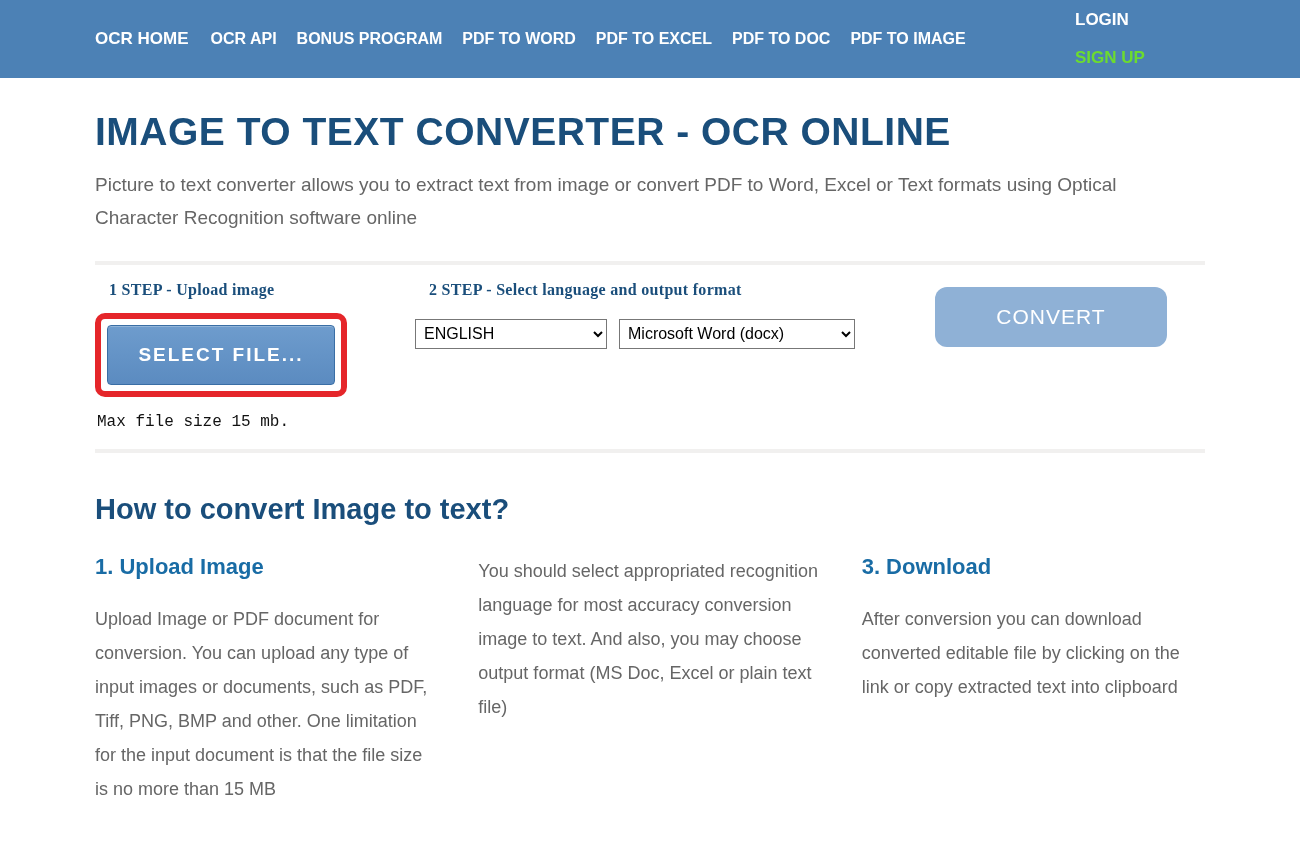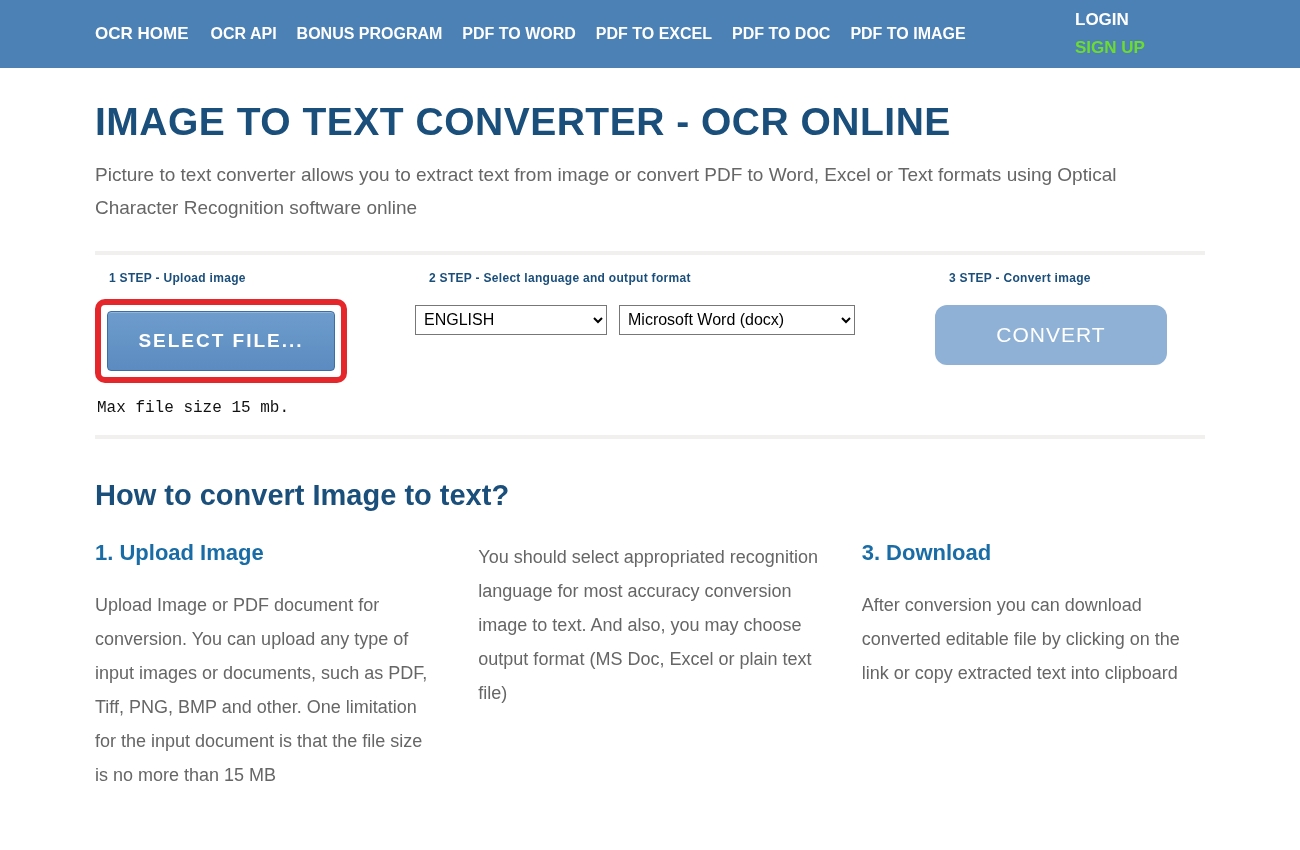--- a/index.html
+++ b/index.html
@@ -3,32 +3,32 @@
 <meta charset="utf-8">
 <style>
   * { box-sizing: border-box; margin: 0; padding: 0; }
   body { font-family: Verdana, Geneva, sans-serif; background:#fff; width:1300px; color:#555; }
   
   .topbar { background:#4c81b5; padding:10px 0; }
   .topbar-inner { width:1110px; margin:0 auto; display:flex; align-items:center; }
   .nav-home { color:#fff; font-weight:bold; font-size:17px; margin-right:22px; white-space:nowrap; cursor:pointer; }
   .nav-group { display:flex; flex-wrap:wrap; gap:10px 20px; flex:1; }
   .nav-link { color:#fff; font-weight:bold; font-size:16px; white-space:nowrap; cursor:pointer; }
-  .nav-auth { display:flex; gap:8px; flex-wrap:wrap; width:130px; }
+  .nav-auth { display:flex; gap:18px; flex-wrap:wrap; width:130px; }
   .nav-login { color:#fff; font-weight:bold; font-size:17px; cursor:pointer; }
   .nav-signup { color:#6cdc2e; font-weight:bold; font-size:17px; cursor:pointer; }
   
   .container { width:1110px; margin:4px auto; padding:0 0 40px 0; }
   h1.page-title { color:#1a4e7b; font-size:39px; font-weight:800; letter-spacing:0.5px; padding:28px 0 14px 0; }
   .subtitle { color:#666; font-size:19px; line-height:1.75; padding-bottom:26px; }
   .divider { border-top:4px solid #f1f0ef; margin:0 0 10px 0; }
   
   .steps { display:flex; gap:40px; align-items:flex-start; padding:6px 0 18px 0; }
   .step { display:flex; flex-direction:column; }
-  .step-title { color:#1a4e7b; font-weight:bold; font-size:12px; letter-spacing:0.3px; padding:0 0 14px 14px; }
+  .step-title { color:#1a4e7b; font-weight:bold; font-size:16px; letter-spacing:0.3px; padding:0 0 14px 14px;font-family:Liberation Serif, serif; }
   .step1 { width:280px; }
   .step2 { width:480px; }
   .step3 { width:270px; margin-left:auto; }
   .select-file-wrap { border:6px solid #e5262a; border-radius:10px; padding:6px; width:252px; }
   .select-file-btn { width:100%; height:60px; background:linear-gradient(#6e9ccd,#5b8bc0); border:1px solid #3a6ea5; border-radius:4px; color:#fff; font-size:19px; font-weight:bold; letter-spacing:2px; cursor:pointer; box-shadow:inset 0 1px 0 rgba(255,255,255,0.25); }
   .max-size { font-family:"Courier New",monospace; font-size:16px; color:#111; padding:16px 2px 0 2px; }
   .selects-row { display:flex; gap:12px; padding-top:6px; }
   select { height:30px; border:1px solid #777; font-size:16px; background:#fff; padding:0 4px; cursor:pointer; }
   .lang-select { width:192px; }
   .fmt-select { width:236px; }
@@ -82,21 +82,20 @@
         <select class="lang-select">
           <option>ENGLISH</option>
         </select>
         <select class="fmt-select">
           <option>Microsoft Word (docx)</option>
         </select>
       </div>
     </div>
 
     <div class="step step3">
-      <div class="step-title">3 STEP - Convert image</div>
       <button class="convert-btn">CONVERT</button>
     </div>
   </div>
 
   <div class="divider"></div>
 
   <h2 class="howto">How to convert Image to text?</h2>
   <div class="cols">
     <div class="col">
       <h3>1. Upload Image</h3>

